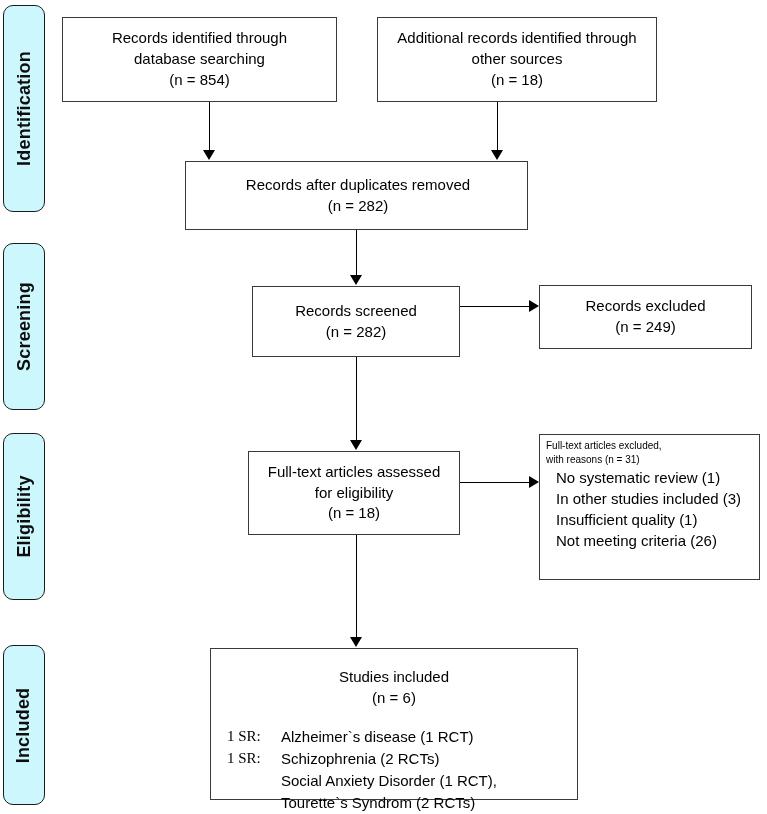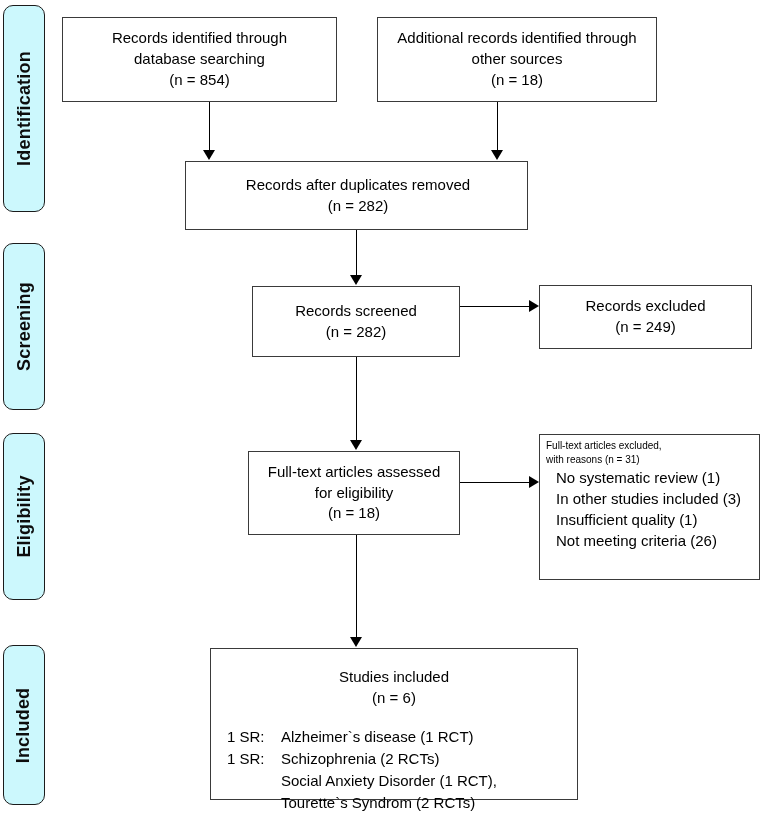--- a/index.html
+++ b/index.html
@@ -89,20 +89,21 @@
     text-align: left;
     font-size: 15px;
     line-height: 1.45;
     padding-left: 10px;
   }
   .included-row { display: flex; }
   .included-row .tag {
     width: 54px;
     flex: 0 0 54px;
     white-space: pre;
+    font-family: Liberation Serif, serif;
   }
   .included-row .txt { white-space: pre; }
 
   
   .vline {
     position: absolute;
     width: 0;
     border-left: 1.6px solid #000000;
   }
   .hline {

